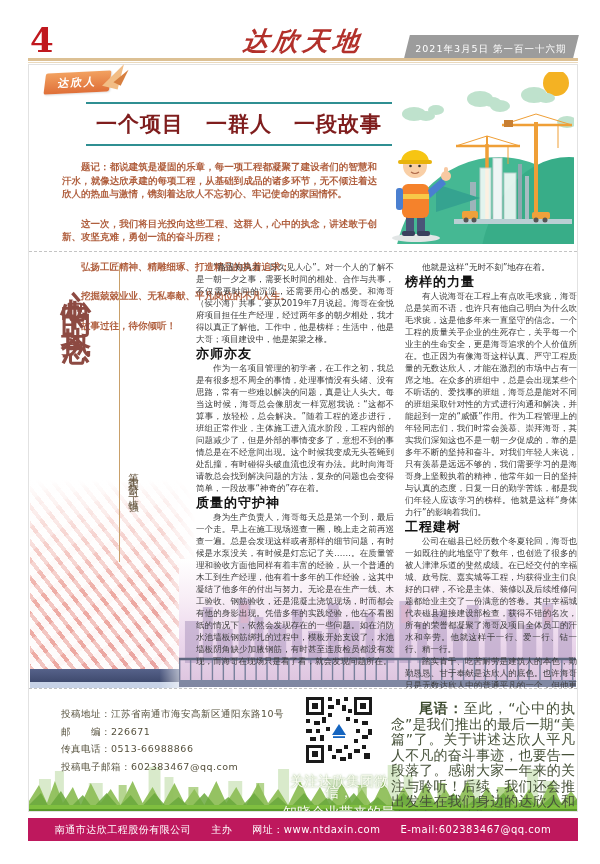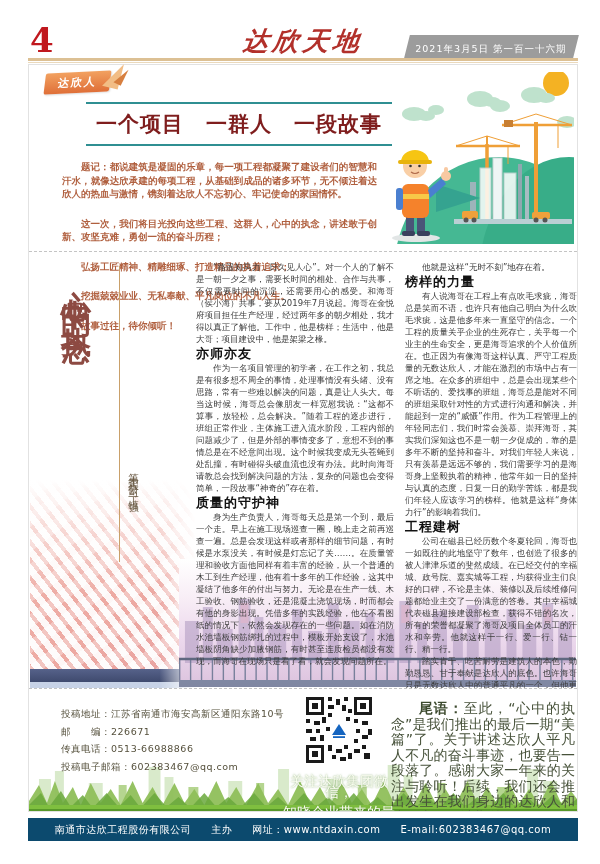--- a/index.html
+++ b/index.html
@@ -74,21 +74,21 @@
   .contact-lines{position:absolute;left:32px;top:16px;z-index:2;}
   .c-line{font-size:9.5px;line-height:17.5px;color:#55503c;letter-spacing:.5px;}
   .c-label{font-weight:normal;}
   .qr{position:absolute;left:277px;top:8px;width:66px;height:66px;z-index:2;background:#fff;}
   .qr-caption{position:absolute;left:250px;top:78px;width:120px;text-align:center;z-index:2;}
   .qr-caption div{font-size:14px;line-height:11px;color:#fbfdf2;text-shadow:0 0 2px rgba(90,140,60,.8);margin-top:9px;}
   .closing{position:absolute;left:362px;top:12px;width:184px;margin:0;z-index:2;
      font-size:14px;line-height:15.5px;color:#47523a;text-align:justify;text-indent:2em;}
   .closing b{color:#3c4a2e;}
   
-  .footer-bar{position:absolute;left:28px;top:818px;width:550px;height:23px;background:#0c4a6e;
+  .footer-bar{position:absolute;left:28px;top:818px;width:550px;height:23px;background:#be185d;
      display:flex;align-items:center;justify-content:center;gap:20px;}
   .footer-bar span{color:#fff;font-size:10px;letter-spacing:.5px;white-space:nowrap;}
 </style>
 </head>
 <body>
 
 <div class="page">
 
   <div class="header">
     <div class="page-num">4</div>

